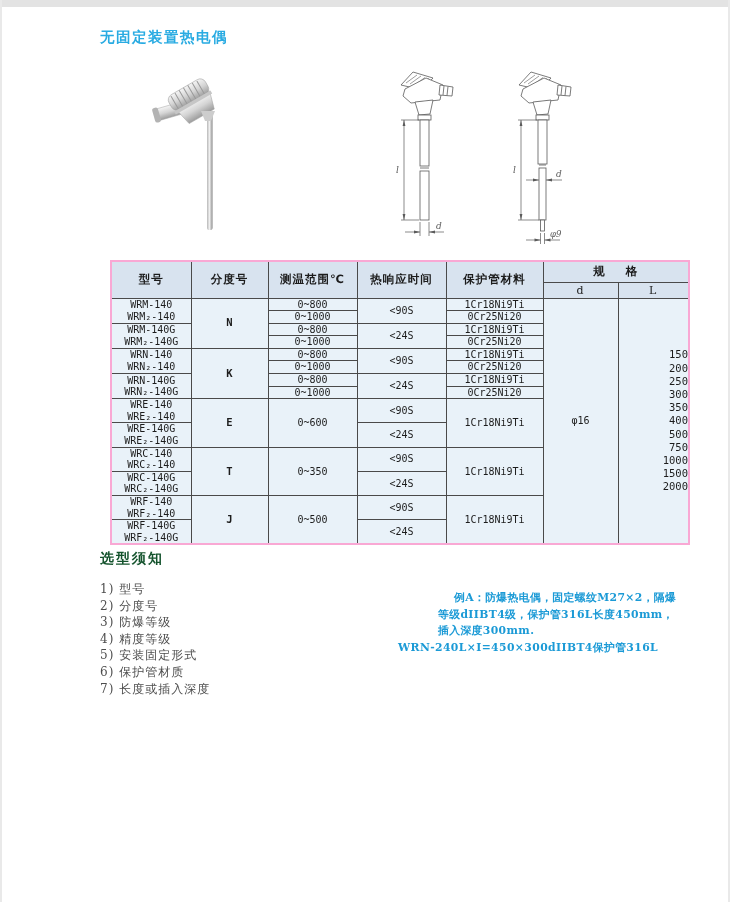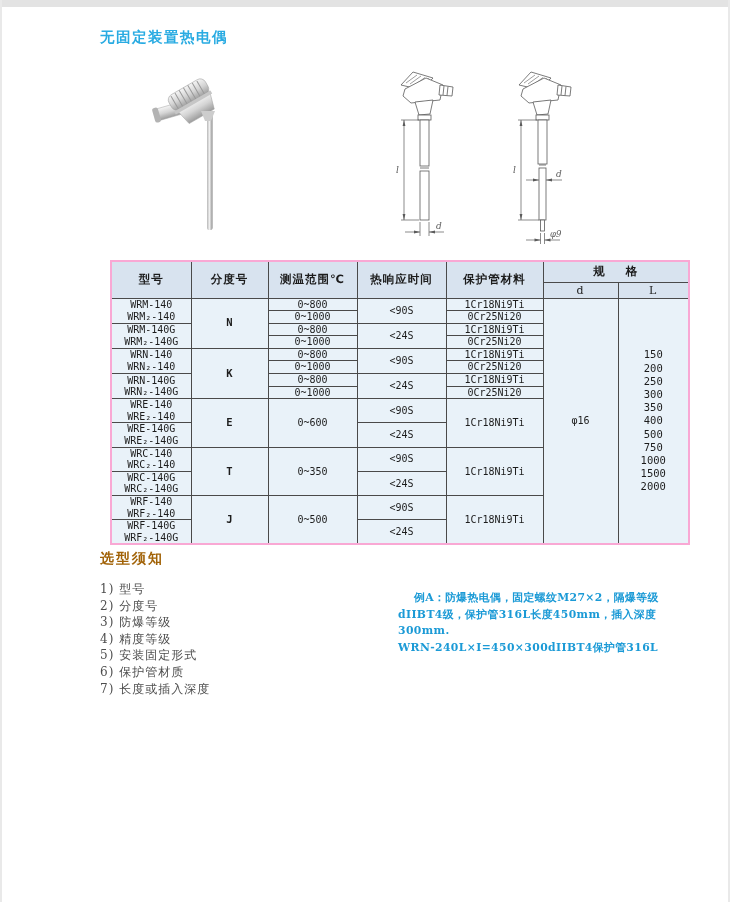--- a/index.html
+++ b/index.html
@@ -40,42 +40,42 @@
     font-family:"DejaVu Serif","Liberation Serif",serif; font-weight:normal; font-size:11px;
   }
   .spec-table thead tr.r1 th { height:21px; }
   .spec-table thead tr.r2 th { height:16px; }
   .spec-table tbody td {
     background:#e9f2f9; height:11.75px; font-size:10px; line-height:11.6px;
     font-family:"DejaVu Sans Mono","Liberation Mono",monospace;
   }
   .spec-table tbody td.c-model { white-space:pre-line;margin-top:8px; }
   .spec-table tbody td.c-grad { font-size:10.5px; font-weight:bold; }
-  .spec-table tbody td.c-l { white-space:pre-line; line-height:13.2px; font-size:10.5px; }
+  .spec-table tbody td.c-l { white-space:pre-line; line-height:13.2px; font-size:10.5px;text-align:right; }
   .spec-table tbody td.c-d { font-size:10px; }
 
   
   .sel-heading {
-    position:absolute; left:100px; top:550px; color:#a16207;
+    position:absolute; left:100px; top:550px; color:#14532d;
     font-size:14px; font-weight:bold; letter-spacing:2px;
   }
   .sel-list {
     position:absolute; left:100px; top:581px; list-style:none;
     font-family:"DejaVu Serif","Liberation Serif",serif;
     font-size:12px; line-height:16.6px; color:#4d4d4d; letter-spacing:1px;
   }
 
   
   .notes {
     position:absolute; left:398px; top:578px; width:282px;
     color:#1b9ad6; font-family:"DejaVu Serif","Liberation Serif",serif;
     font-weight:bold; font-size:10.8px; line-height:16.5px; letter-spacing:0.4px;
   }
   .notes .n2 { text-indent:16px; }
-  .notes .example { margin-top:12px; text-indent:16px; }
+  .notes .example { margin-top:12px; text-indent:16px;margin-left:40px; }
   .notes .formula { }
 
   svg text { font-family:"DejaVu Serif","Liberation Serif",serif; }
 </style>
 </head>
 <body>
 
 <div class="page">
   <div class="edge-top"></div>
   <div class="edge-left"></div>

